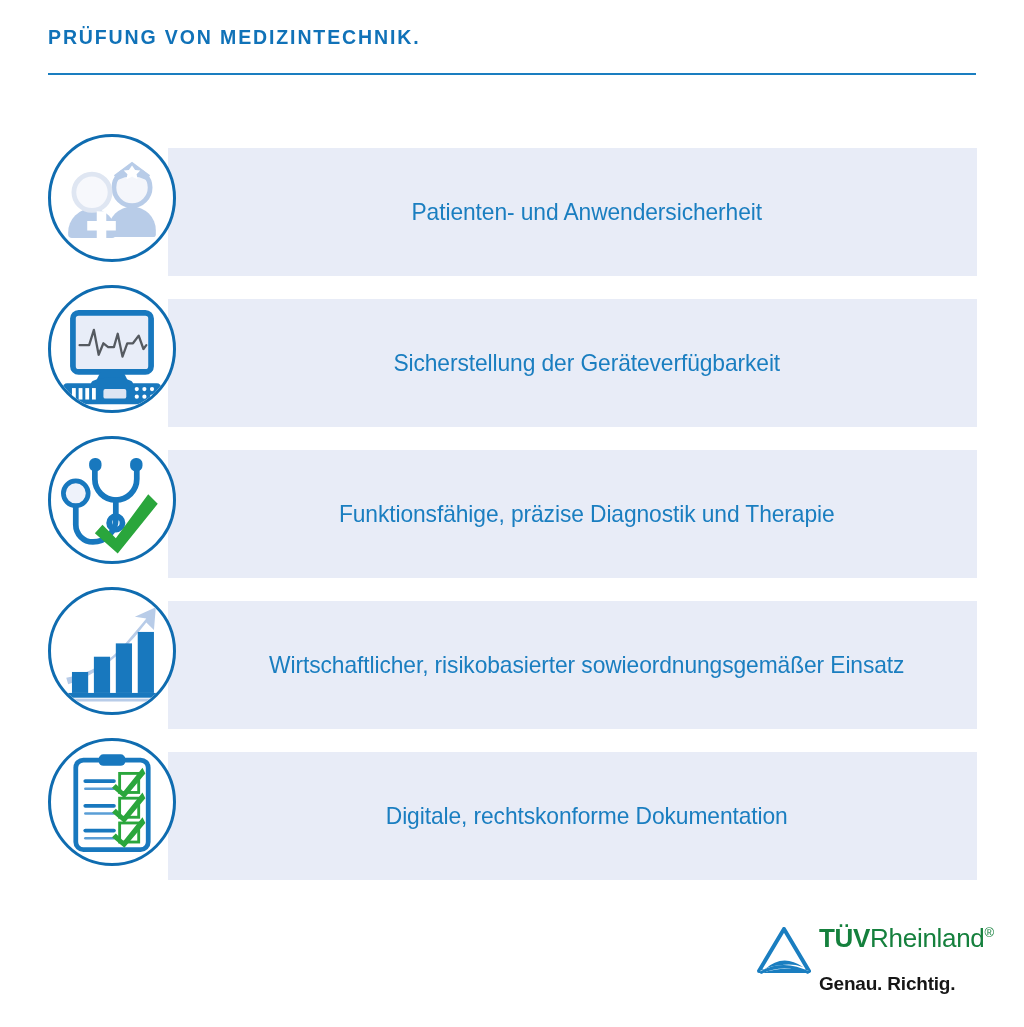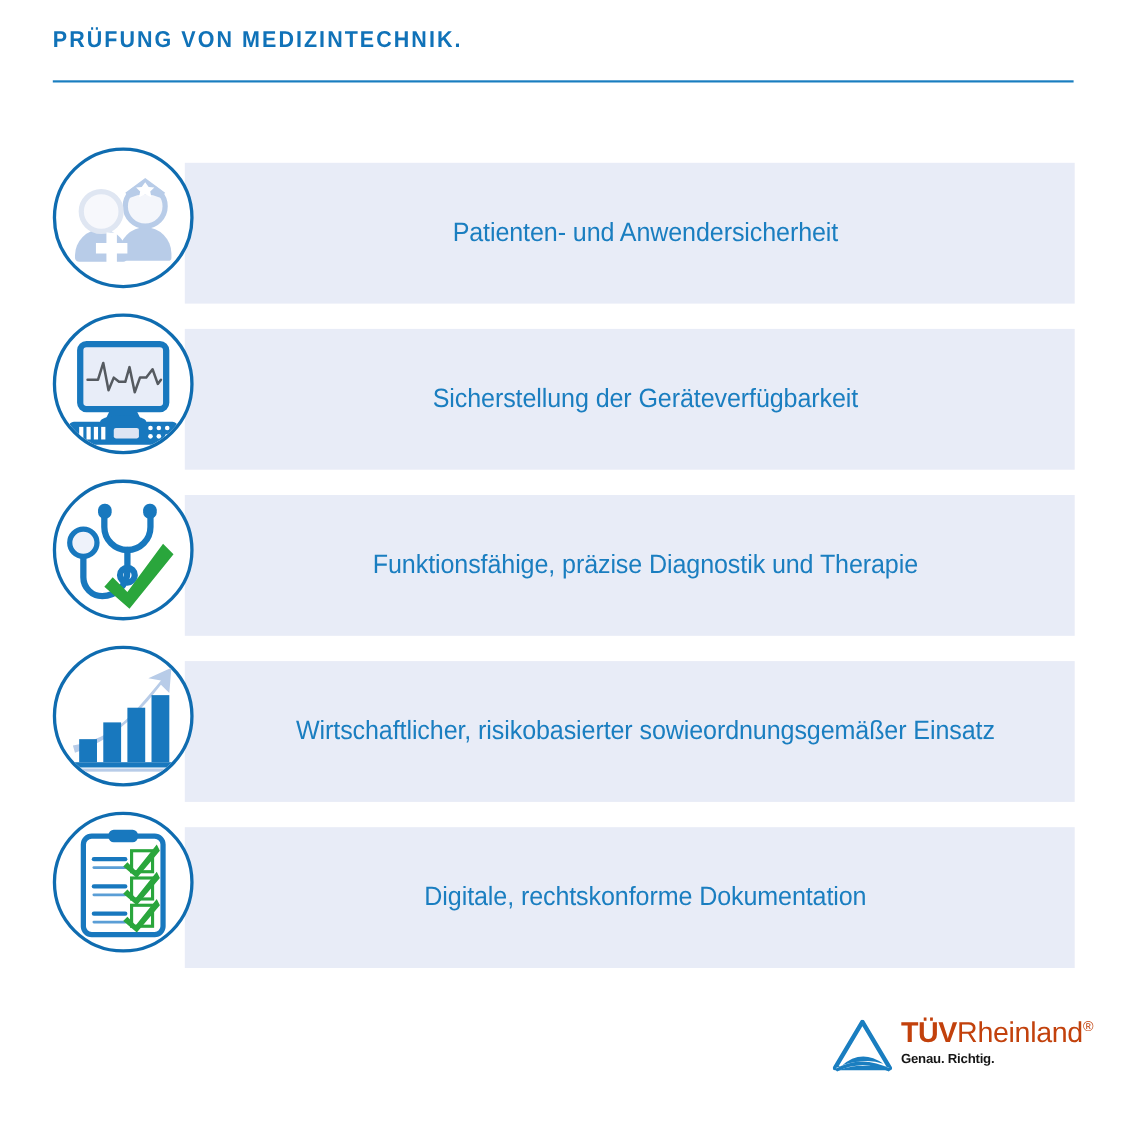--- a/index.html
+++ b/index.html
@@ -122,36 +122,36 @@
     width: 54px;
     height: 48px;
   }
   .logo-text {
     position: absolute;
     left: 62px;
     top: 0;
   }
   .logo-word {
     font-size: 26px;
-    color: #c2410c;
+    color: #15803d;
     line-height: 1.05;
     white-space: nowrap;
     letter-spacing: -0.3px;
   }
   .logo-word .bold { font-weight: bold; }
   .logo-word .reg {
     font-size: 13px;
     vertical-align: super;
     font-weight: normal;
   }
   .logo-claim {
-    font-size: 12px;
+    font-size: 19px;
     font-weight: bold;
     color: #161616;
-    margin-top: 3px;
+    margin-top: 21px;
     white-space: nowrap;
     letter-spacing: -0.2px;
   }
 </style>
 </head>
 <body>
 
 <div class="header">
   <div class="page-title">PRÜFUNG VON MEDIZINTECHNIK.</div>
   <div class="title-rule"></div>

